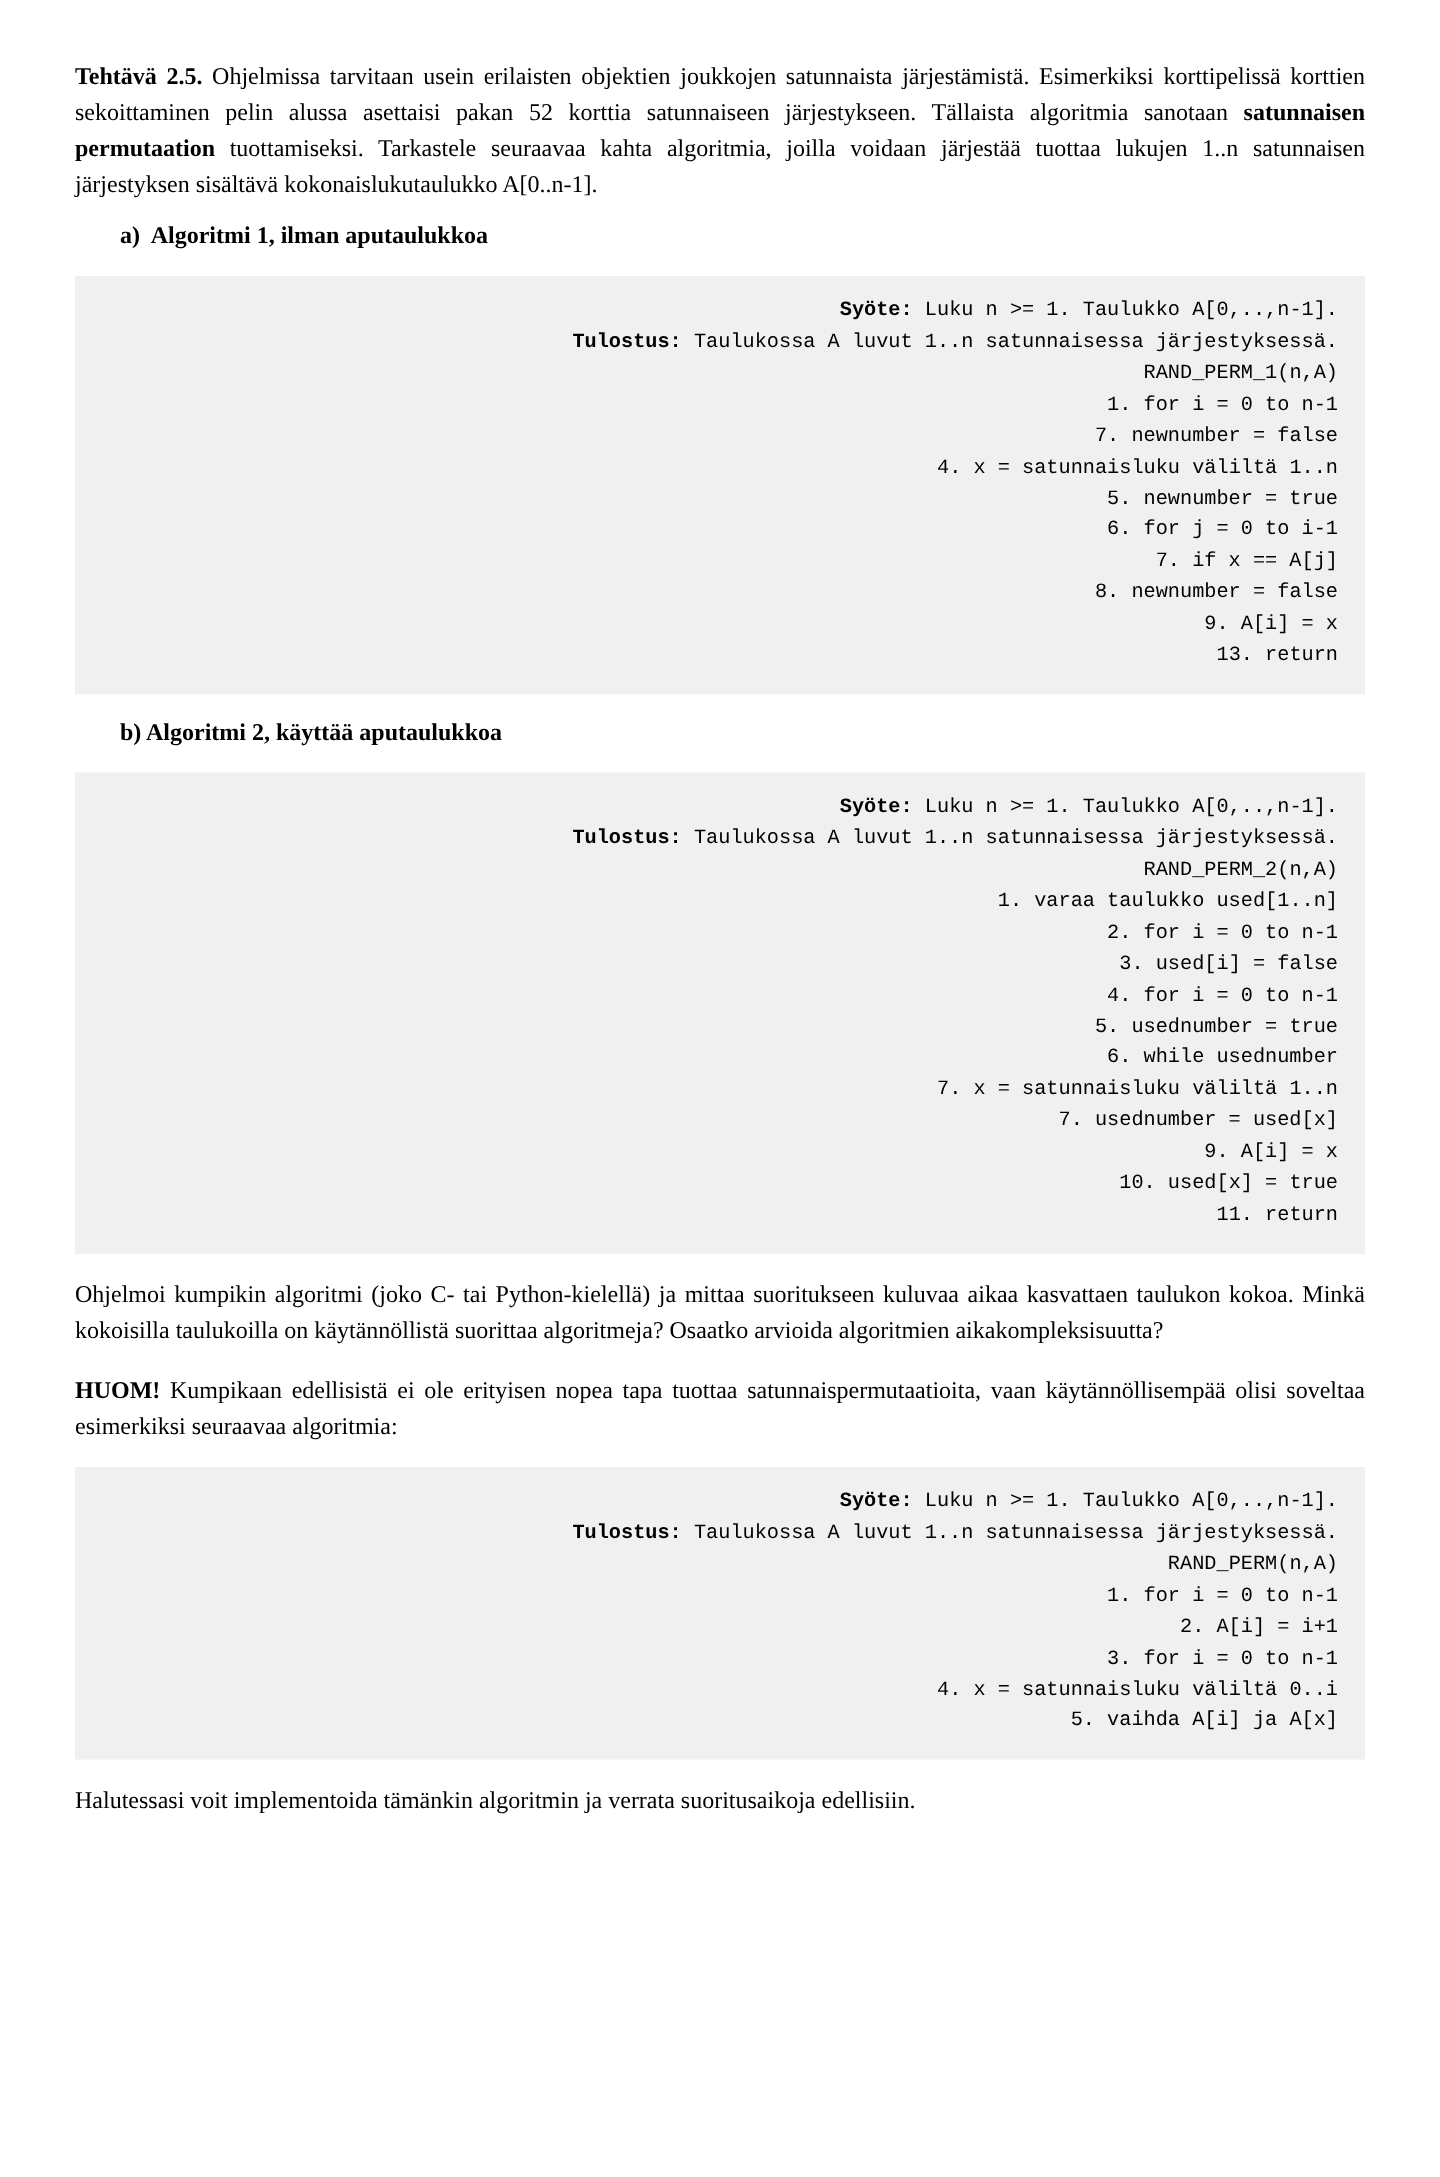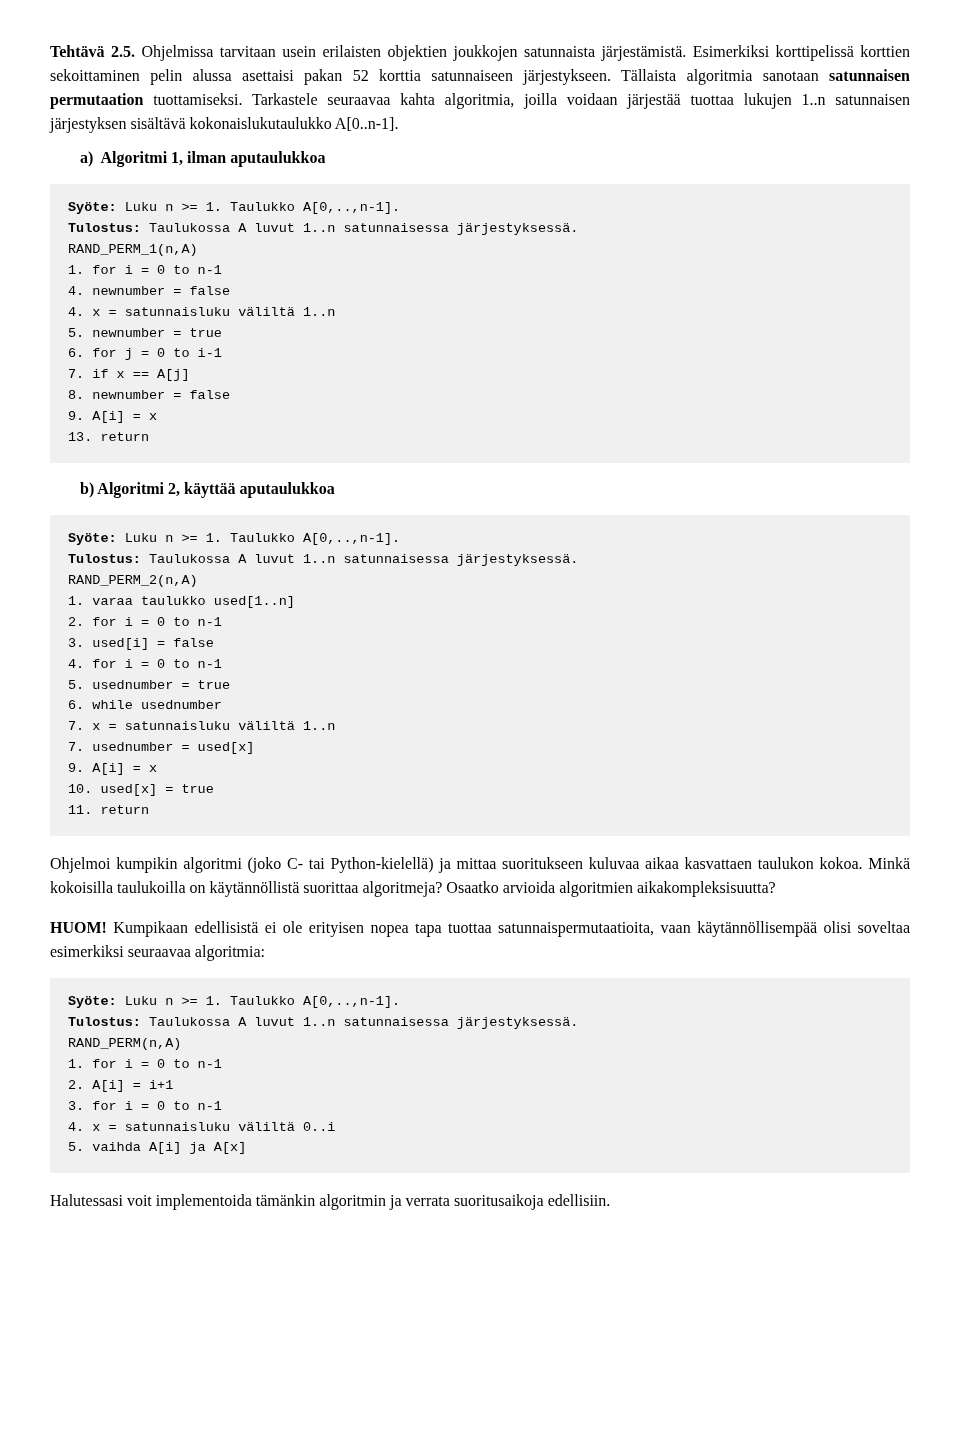--- a/index.html
+++ b/index.html
@@ -21,20 +21,21 @@
       text-align: justify;
     }
     .code-block {
       background: #f0f0f0;
       font-family: "Courier New", Courier, monospace;
       font-size: 13.5px;
       padding: 14px 18px;
       margin: 14px 0;
       line-height: 1.55;
       border: none;
+      text-align: right;
     }
     .code-block .bold {
       font-weight: bold;
     }
     .subsection-label {
       margin-left: 30px;
       margin-top: 10px;
       margin-bottom: 4px;
       font-size: 16px;
       font-weight: bold;
@@ -61,21 +62,21 @@
 <div class="code-block">
   <div>
     <span class="bold">Syöte:</span><span> Luku n &gt;= 1. Taulukko A[0,..,n-1].</span>
   </div>
   <div>
     <span class="bold">Tulostus:</span><span> Taulukossa A luvut 1..n satunnaisessa järjestyksessä.</span>
   </div>
   <div id="code-a-lines">
       <div>RAND_PERM_1(n,A)</div>
       <div> 1.  for i = 0 to n-1</div>
-      <div> 4.      newnumber = false</div>
+      <div> 7.      newnumber = false</div>
       <div> 4.          x = satunnaisluku väliltä 1..n</div>
       <div> 5.          newnumber = true</div>
       <div> 6.          for j = 0 to i-1</div>
       <div> 7.              if x == A[j]</div>
       <div> 8.                  newnumber = false</div>
       <div> 9.      A[i] = x</div>
       <div>13.  return</div>
     </div>
 </div>
 

